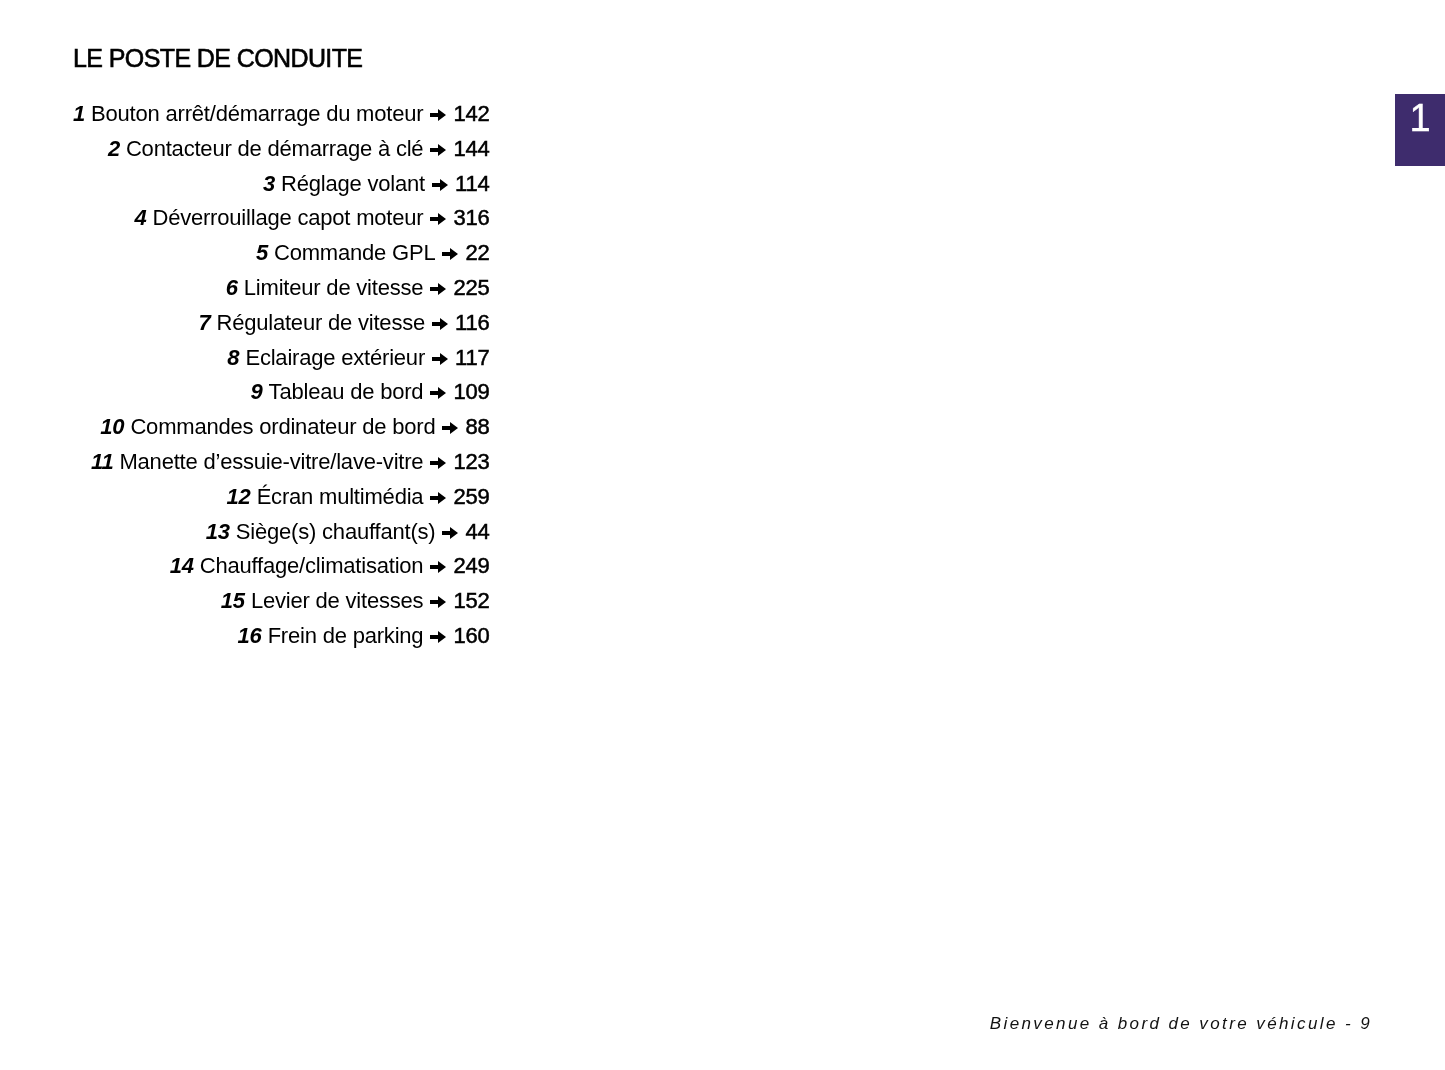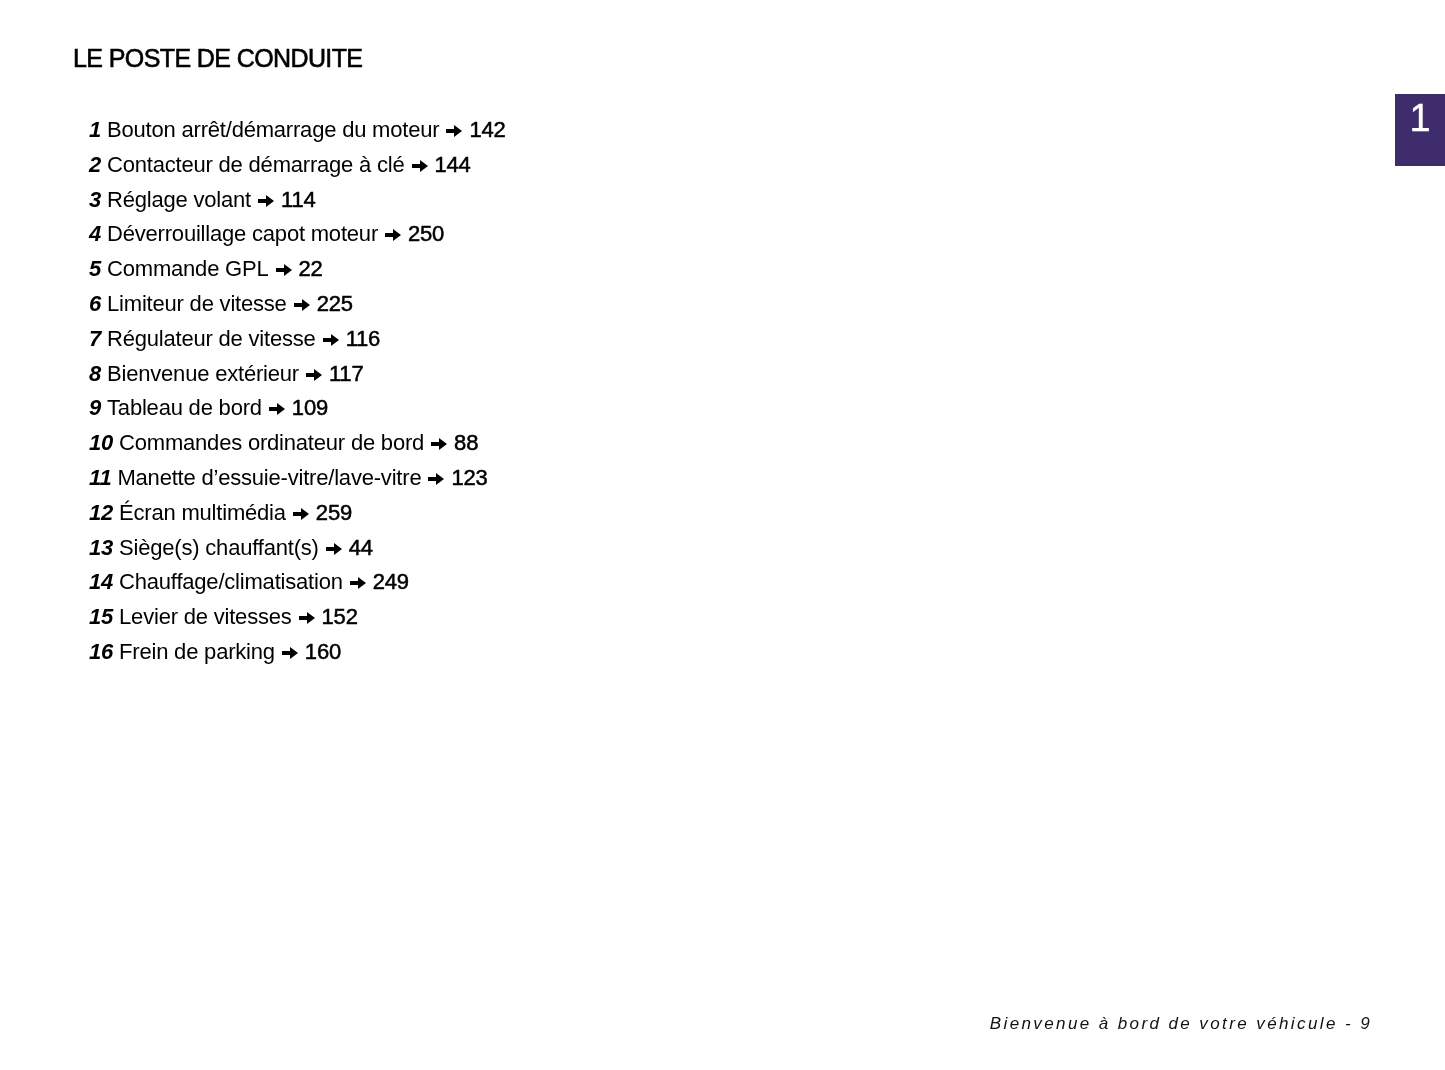--- a/index.html
+++ b/index.html
@@ -23,23 +23,24 @@
       font-size: 25px;
       font-weight: normal;
       letter-spacing: -0.6px;
       line-height: 40px;
       -webkit-text-stroke: 0.6px #000;
     }
     .item-list {
       position: absolute;
       left: 73px;
       top: 97px;
-      margin: 16px;
+      margin: 0;
       padding: 0;
       list-style: none;
+      text-align: right;
     }
     .item-list li {
       height: 34.8px;
       line-height: 34.8px;
       font-size: 22px;
       white-space: nowrap;
       letter-spacing: -0.2px;
     }
     .item-num {
       font-style: italic;
@@ -104,39 +105,39 @@
         </svg></span><span class="item-page">144</span>
   </li>
   <li>
     <span class="item-num">3</span><span>Réglage volant</span><span class="item-arrow"><svg width="18" height="14" viewBox="0 0 18 14">
           <path d="M1 5 H9 V1 L17 7 L9 13 V9 H1 Z" fill="#000"></path>
         </svg></span><span class="item-page">114</span>
   </li>
   <li>
     <span class="item-num">4</span><span>Déverrouillage capot moteur</span><span class="item-arrow"><svg width="18" height="14" viewBox="0 0 18 14">
           <path d="M1 5 H9 V1 L17 7 L9 13 V9 H1 Z" fill="#000"></path>
-        </svg></span><span class="item-page">250</span>
+        </svg></span><span class="item-page">316</span>
   </li>
   <li>
     <span class="item-num">5</span><span>Commande GPL</span><span class="item-arrow"><svg width="18" height="14" viewBox="0 0 18 14">
           <path d="M1 5 H9 V1 L17 7 L9 13 V9 H1 Z" fill="#000"></path>
         </svg></span><span class="item-page">22</span>
   </li>
   <li>
     <span class="item-num">6</span><span>Limiteur de vitesse</span><span class="item-arrow"><svg width="18" height="14" viewBox="0 0 18 14">
           <path d="M1 5 H9 V1 L17 7 L9 13 V9 H1 Z" fill="#000"></path>
         </svg></span><span class="item-page">225</span>
   </li>
   <li>
     <span class="item-num">7</span><span>Régulateur de vitesse</span><span class="item-arrow"><svg width="18" height="14" viewBox="0 0 18 14">
           <path d="M1 5 H9 V1 L17 7 L9 13 V9 H1 Z" fill="#000"></path>
         </svg></span><span class="item-page">116</span>
   </li>
   <li>
-    <span class="item-num">8</span><span>Bienvenue extérieur</span><span class="item-arrow"><svg width="18" height="14" viewBox="0 0 18 14">
+    <span class="item-num">8</span><span>Eclairage extérieur</span><span class="item-arrow"><svg width="18" height="14" viewBox="0 0 18 14">
           <path d="M1 5 H9 V1 L17 7 L9 13 V9 H1 Z" fill="#000"></path>
         </svg></span><span class="item-page">117</span>
   </li>
   <li>
     <span class="item-num">9</span><span>Tableau de bord</span><span class="item-arrow"><svg width="18" height="14" viewBox="0 0 18 14">
           <path d="M1 5 H9 V1 L17 7 L9 13 V9 H1 Z" fill="#000"></path>
         </svg></span><span class="item-page">109</span>
   </li>
   <li>
     <span class="item-num">10</span><span>Commandes ordinateur de bord</span><span class="item-arrow"><svg width="18" height="14" viewBox="0 0 18 14">

